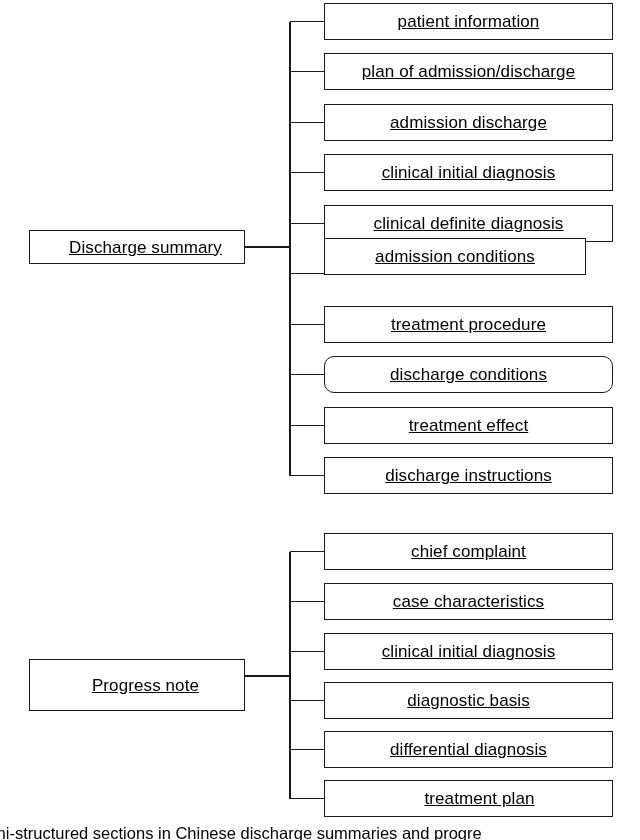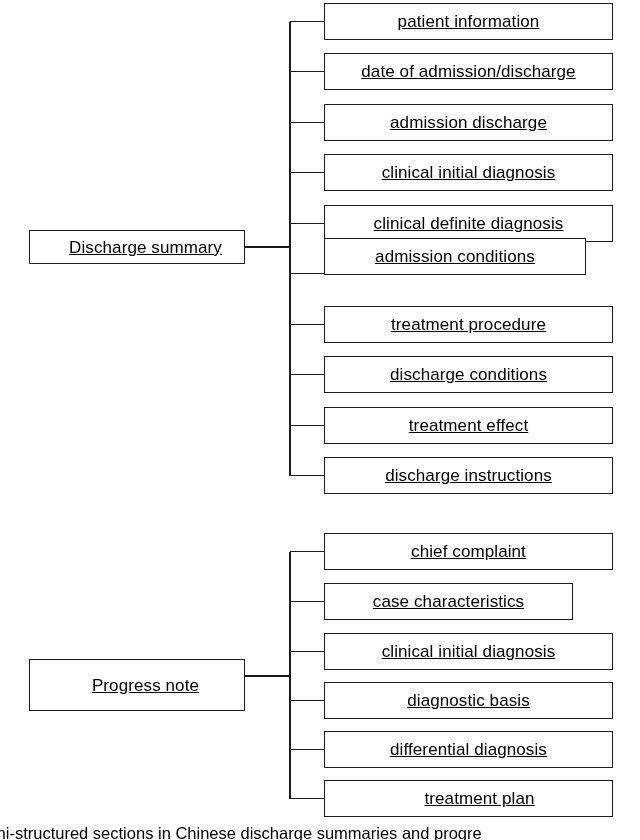--- a/index.html
+++ b/index.html
@@ -97,31 +97,31 @@
       <line x1="290" y1="551.5" x2="324" y2="551.5"></line>
       <line x1="290" y1="601.5" x2="324" y2="601.5"></line>
       <line x1="290" y1="651.5" x2="324" y2="651.5"></line>
       <line x1="290" y1="700.5" x2="324" y2="700.5"></line>
       <line x1="290" y1="749.5" x2="324" y2="749.5"></line>
       <line x1="290" y1="798.5" x2="324" y2="798.5"></line>
     </svg>
   <div id="nodes-layer">
       <div class="node-box root-box" style="left: 29px; top: 230px; width: 216px; height: 34px;">Discharge summary</div>
       <div class="node-box leaf-box" style="left: 324px; top: 3px; width: 289px; height: 37px;">patient information</div>
-      <div class="node-box leaf-box" style="left: 324px; top: 53px; width: 289px; height: 37px;">date of admission/discharge</div>
+      <div class="node-box leaf-box" style="left: 324px; top: 53px; width: 289px; height: 37px;">plan of admission/discharge</div>
       <div class="node-box leaf-box" style="left: 324px; top: 104px; width: 289px; height: 37px;">admission discharge</div>
       <div class="node-box leaf-box" style="left: 324px; top: 154px; width: 289px; height: 37px;">clinical initial diagnosis</div>
       <div class="node-box leaf-box" style="left: 324px; top: 205px; width: 289px; height: 37px;">clinical definite diagnosis</div>
       <div class="node-box leaf-box" style="left: 324px; top: 238px; width: 262px; height: 37px;">admission conditions</div>
       <div class="node-box leaf-box" style="left: 324px; top: 306px; width: 289px; height: 37px;">treatment procedure</div>
-      <div class="node-box leaf-box" style="left: 324px; top: 356px; width: 289px; height: 37px;">discharge conditions</div>
+      <div class="node-box leaf-box" style="left: 324px; top: 356px; width: 289px; height: 37px; border-radius: 10px;">discharge conditions</div>
       <div class="node-box leaf-box" style="left: 324px; top: 407px; width: 289px; height: 37px;">treatment effect</div>
       <div class="node-box leaf-box" style="left: 324px; top: 457px; width: 289px; height: 37px;">discharge instructions</div>
       <div class="node-box root-box" style="left: 29px; top: 659px; width: 216px; height: 52px;">Progress note</div>
       <div class="node-box leaf-box" style="left: 324px; top: 533px; width: 289px; height: 37px;">chief complaint</div>
-      <div class="node-box leaf-box" style="left: 324px; top: 583px; width: 249px; height: 37px;">case characteristics</div>
+      <div class="node-box leaf-box" style="left: 324px; top: 583px; width: 289px; height: 37px;">case characteristics</div>
       <div class="node-box leaf-box" style="left: 324px; top: 633px; width: 289px; height: 37px;">clinical initial diagnosis</div>
       <div class="node-box leaf-box" style="left: 324px; top: 682px; width: 289px; height: 37px;">diagnostic basis</div>
       <div class="node-box leaf-box" style="left: 324px; top: 731px; width: 289px; height: 37px;">differential diagnosis</div>
       <div class="node-box leaf-box" style="left: 324px; top: 780px; width: 289px; height: 37px; padding-left: 22px;">treatment plan</div>
     </div>
   <div class="caption">mi-structured sections in Chinese discharge summaries and progre</div>
 </div>
 
 </body></html>

